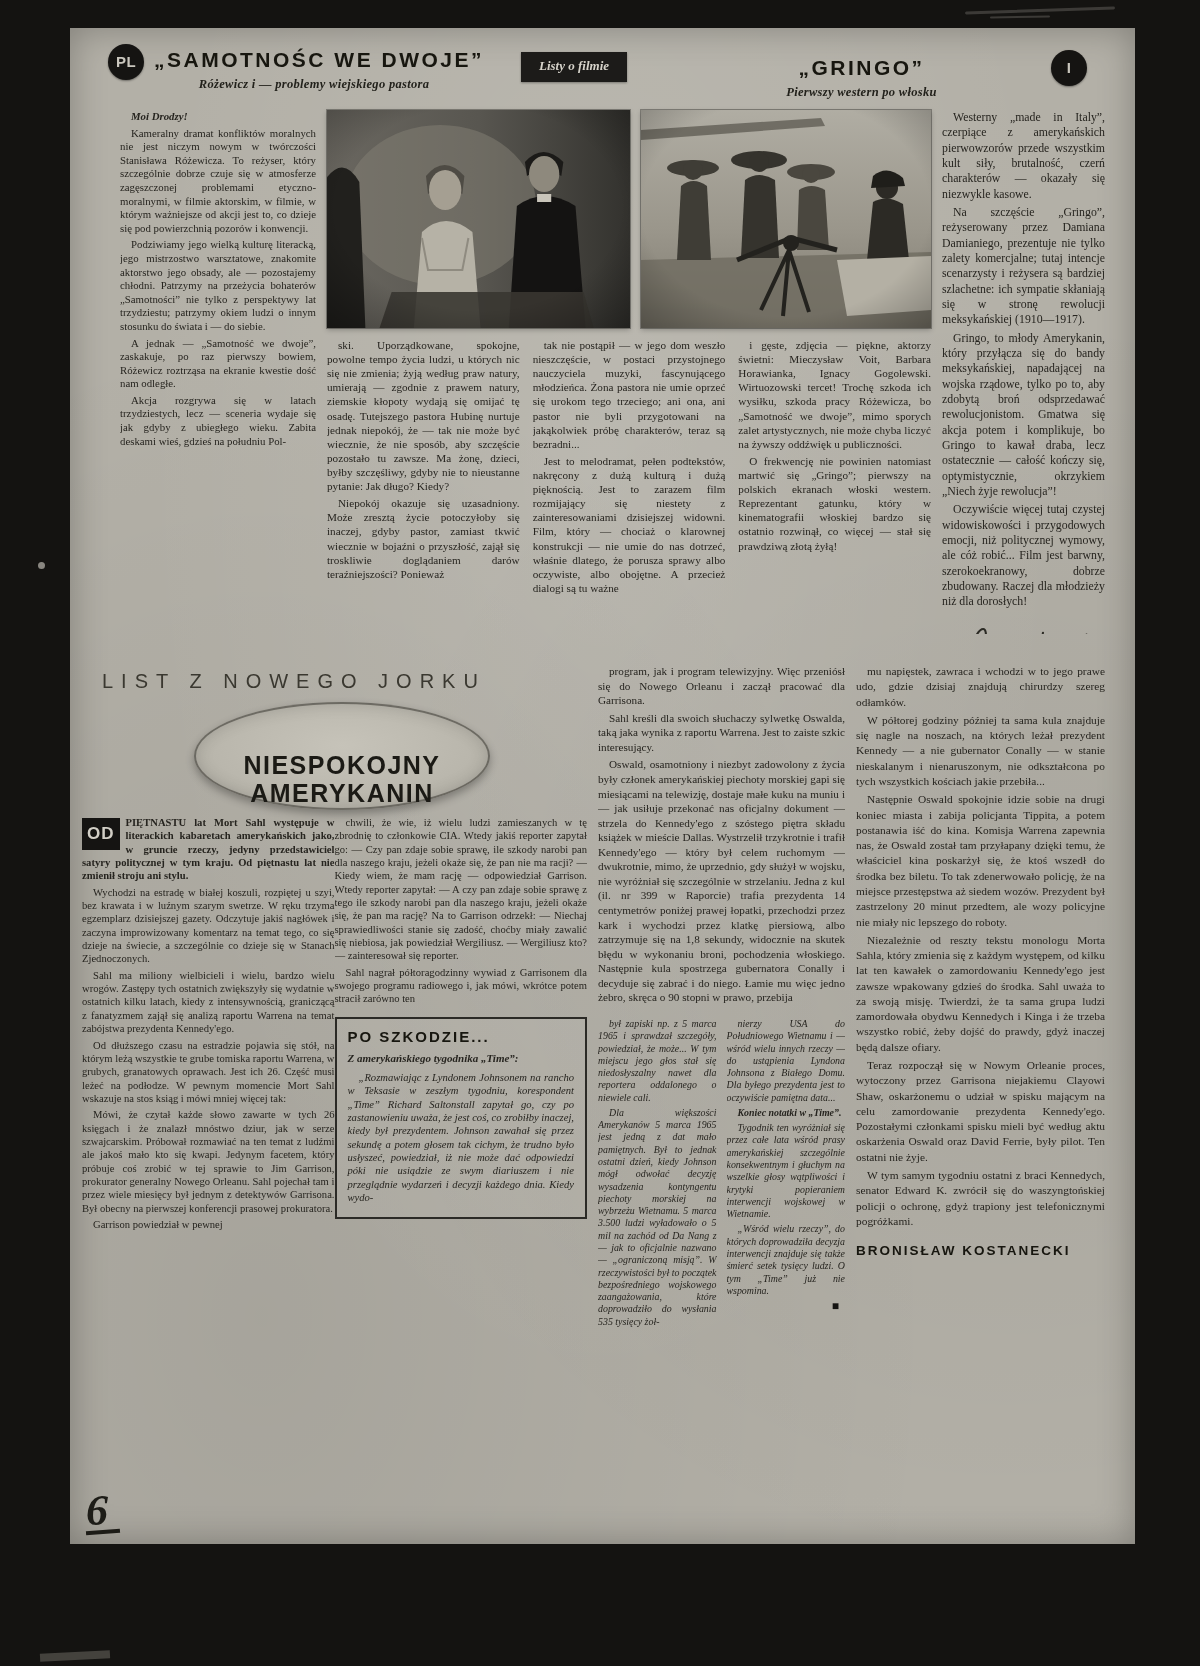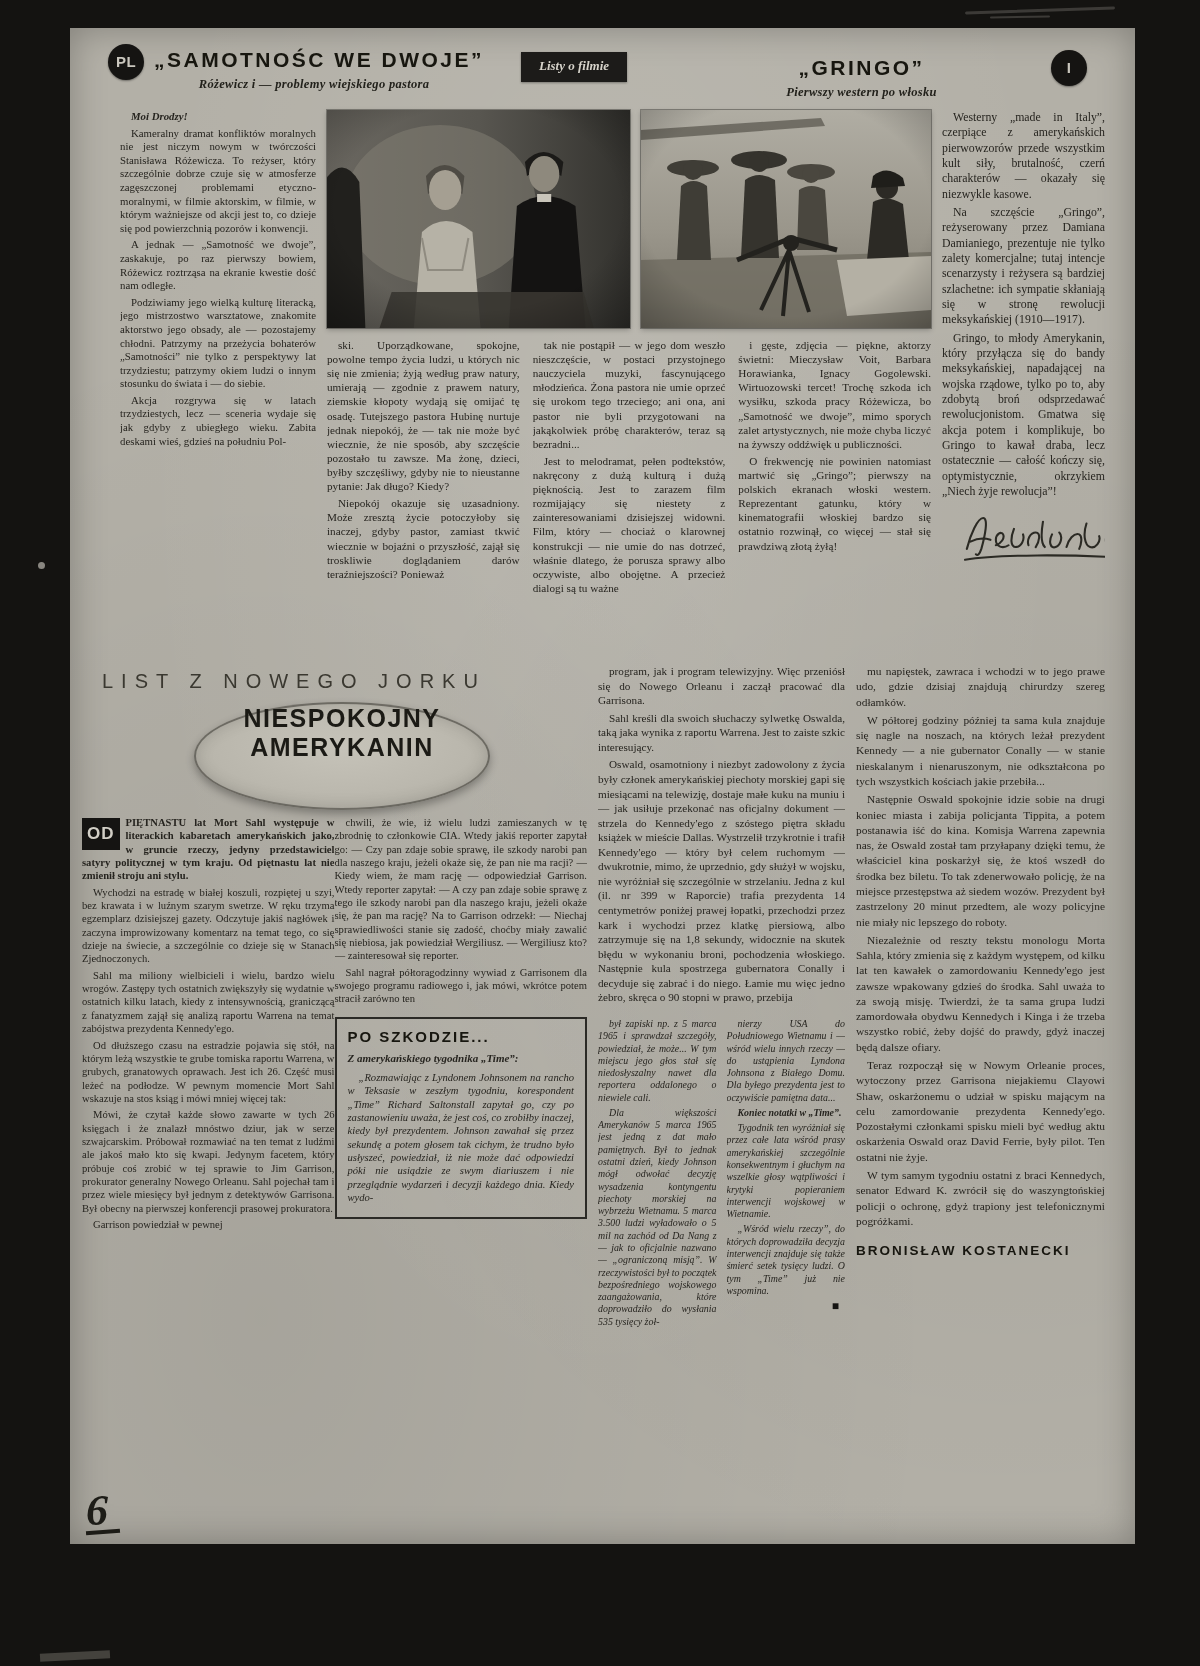--- a/index.html
+++ b/index.html
@@ -60,21 +60,21 @@
 
   
   .letter{display:flex;gap:11px;padding:14px 30px 0 12px;height:960px;box-sizing:border-box;}
   .letter-left{width:505px;display:flex;flex-direction:column;}
   .letter-head{height:152px;position:relative;flex:none;}
   .kicker{position:absolute;left:20px;top:6px;font:400 20px "Liberation Sans",sans-serif;letter-spacing:8px;color:#3a3830;}
   .title-oval{position:absolute;left:112px;top:38px;width:292px;height:104px;border-radius:50%;
     background:radial-gradient(ellipse at 50% 40%, #c6c3b9, #b8b5ab 70%, #a5a299);
     border:2px solid rgba(45,43,38,.55);
     box-shadow:0 4px 9px rgba(0,0,0,.3), inset 0 0 16px rgba(0,0,0,.14);
-    display:flex;flex-direction:column;justify-content:flex-start;align-items:center;}
+    display:flex;flex-direction:column;justify-content:flex-end;align-items:center;}
   .oval-line{font:700 25px/1.15 "Liberation Sans",sans-serif;letter-spacing:1.5px;color:#1b1a15;}
   .letter-left-cols{display:flex;flex:1;overflow:hidden;}
   .lc{flex:1;overflow:hidden;}
   .lc1,.lc2{font-size:10.6px;}
   .lead{text-indent:0;font-weight:700;}
   .dropcap{float:left;background:#151412;color:#d2cfc6;font:700 17px/1 "Liberation Sans",sans-serif;
     padding:7px 5px 8px;margin:2px 6px 1px 0;letter-spacing:1px;}
   .feature-box{border:2px solid #2b2a26;padding:9px 11px 10px;margin-top:11px;background:rgba(255,255,255,.05);}
   .feature-box h3{margin:0 0 7px;font:700 15px "Liberation Sans",sans-serif;letter-spacing:2px;color:#17160f;}
   .box-source{font:italic 700 11px "Liberation Serif",serif;margin-bottom:7px;}
@@ -120,22 +120,22 @@
       <h1 class="art-title">„GRINGO”</h1>
       <div class="art-sub">Pierwszy western po włosku</div>
     </div>
   </header>
 
   <section class="top-body">
 
     <div class="colA">
       <p class="bt salutation">Moi Drodzy!</p>
       <p class="bt">Kameralny dramat konfliktów moralnych nie jest niczym nowym w twórczości Stanisława Różewicza. To reżyser, który szczególnie dobrze czuje się w atmosferze zagęszczonej problemami etyczno-moralnymi, w filmie aktorskim, w filmie, w którym ważniejsze od akcji jest to, co dzieje się pod powierzchnią pozorów i konwencji.</p>
+      <p class="bt">Podziwiamy jego wielką kulturę literacką, jego mistrzostwo warsztatowe, znakomite aktorstwo jego obsady, ale — pozostajemy chłodni. Patrzymy na przeżycia bohaterów „Samotności” nie tylko z perspektywy lat trzydziestu; patrzymy okiem ludzi o innym stosunku do świata i — do siebie.</p>
       <p class="bt">A jednak — „Samotność we dwoje”, zaskakuje, po raz pierwszy bowiem, Różewicz roztrząsa na ekranie kwestie dość nam odległe.</p>
-      <p class="bt">Podziwiamy jego wielką kulturę literacką, jego mistrzostwo warsztatowe, znakomite aktorstwo jego obsady, ale — pozostajemy chłodni. Patrzymy na przeżycia bohaterów „Samotności” nie tylko z perspektywy lat trzydziestu; patrzymy okiem ludzi o innym stosunku do świata i — do siebie.</p>
       <p class="bt">Akcja rozgrywa się w latach trzydziestych, lecz — sceneria wydaje się jak gdyby z ubiegłego wieku. Zabita deskami wieś, gdzieś na południu Pol-</p>
     </div>
 
     <div class="mid">
       <div class="photos">
         <div class="photo photo1">
           <svg viewBox="0 0 300 218" preserveAspectRatio="none" role="img">
             <defs>
               <linearGradient id="p1bg" x1="0" y1="0" x2="1" y2="0">
                 <stop offset="0" stop-color="#6a6760"></stop>
@@ -224,20 +224,21 @@
           <p class="bt">i gęste, zdjęcia — piękne, aktorzy świetni: Mieczysław Voit, Barbara Horawianka, Ignacy Gogolewski. Wirtuozowski tercet! Trochę szkoda ich wysiłku, szkoda pracy Różewicza, bo „Samotność we dwoje”, mimo sporych zalet artystycznych, nie może chyba liczyć na żywszy oddźwięk u publiczności.</p>
           <p class="bt">O frekwencję nie powinien natomiast martwić się „Gringo”; pierwszy na polskich ekranach włoski western. Reprezentant gatunku, który w kinematografii włoskiej bardzo się ostatnio rozwinął, co więcej — stał się prawdziwą złotą żyłą!</p>
         </div>
       </div>
     </div>
 
     <div class="colE">
       <p class="bt">Westerny „made in Italy”, czerpiące z amerykańskich pierwowzorów przede wszystkim kult siły, brutalność, czerń charakterów — okazały się niezwykle kasowe.</p>
       <p class="bt">Na szczęście „Gringo”, reżyserowany przez Damiana Damianiego, prezentuje nie tylko zalety komercjalne; tutaj intencje scenarzysty i reżysera są bardziej szlachetne: ich sympatie skłaniają się w stronę rewolucji meksykańskiej (1910—1917).</p>
       <p class="bt">Gringo, to młody Amerykanin, który przyłącza się do bandy meksykańskiej, napadającej na wojska rządowe, tylko po to, aby zdobytą broń odsprzedawać rewolucjonistom. Gmatwa się akcja potem i komplikuje, bo Gringo to kawał draba, lecz ostatecznie — całość kończy się, optymistycznie, okrzykiem „Niech żyje rewolucja”!</p>
+      <p class="bt">Oczywiście więcej tutaj czystej widowiskowości i przygodowych emocji, niż politycznej wymowy, ale cóż robić... Film jest barwny, szerokoekranowy, dobrze zbudowany. Raczej dla młodzieży niż dla dorosłych!</p>
       <div class="sig-wrap">
         <svg viewBox="0 0 190 64" role="img" aria-label="Aleksandra">
           <path d="M6 44 C10 28 18 10 24 10 C30 10 26 30 22 44 C20 50 18 52 16 50 M10 36 C18 32 26 32 32 34 M38 40 C44 38 48 32 46 28 C44 24 38 28 38 34 C38 42 46 44 52 40 M58 22 C54 32 54 42 60 42 C66 42 70 34 68 28 M74 40 C72 34 76 26 82 26 C88 26 86 36 82 42 M90 14 C88 26 88 38 92 42 M100 28 C96 36 98 44 104 42 C110 40 112 30 108 26 M116 42 C118 34 124 26 130 28 C134 30 132 40 130 44 M138 16 C134 28 136 40 142 42 C148 44 154 36 152 30 M160 30 C158 38 162 44 168 40 C174 36 176 28 172 26 C168 24 164 28 164 32"></path>
           <path d="M4 56 C40 50 120 50 184 54"></path>
         </svg>
       </div>
     </div>
 
   </section>
 

